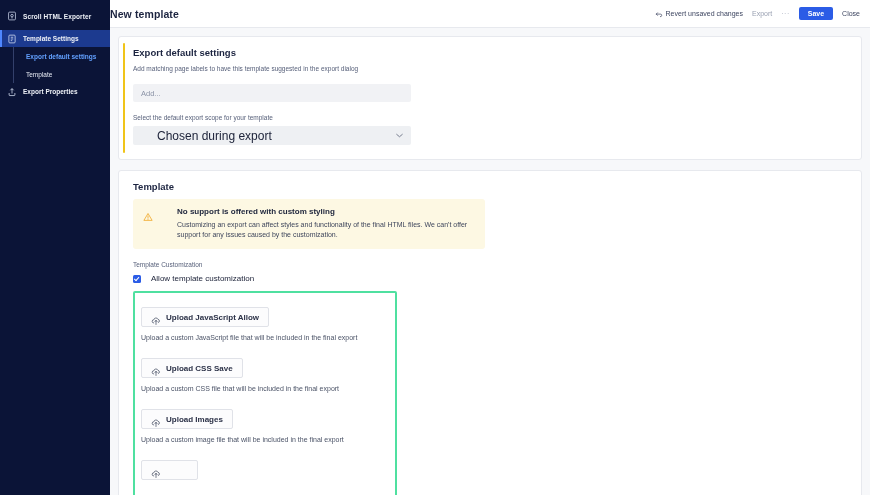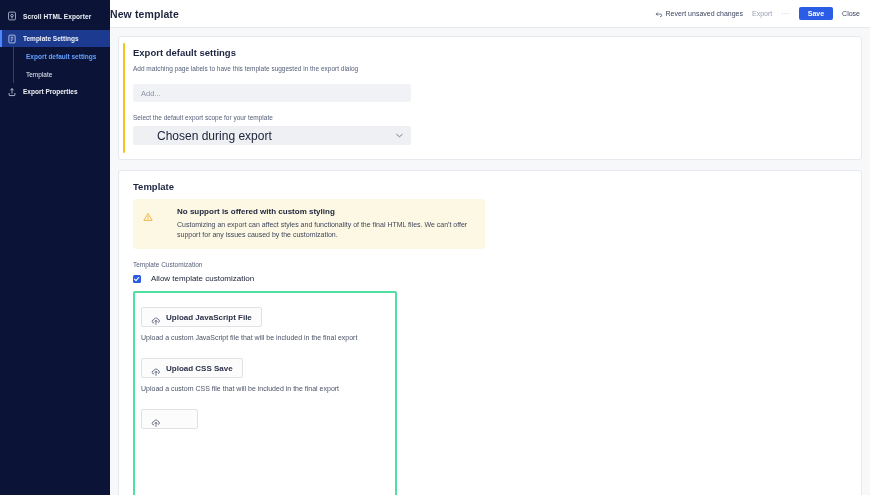--- a/index.html
+++ b/index.html
@@ -297,38 +297,50 @@
           <div class="upload-region">
 
             <div class="upload-block">
               <div class="upload-btn">
                 <span class="upload-ico">
                   <svg viewBox="0 0 16 16" fill="none" stroke="#4a5265" stroke-width="1.2" stroke-linecap="round" stroke-linejoin="round">
                     <path d="M4.3 11.2a2.6 2.6 0 0 1 .3-5.2 3.4 3.4 0 0 1 6.6-.5 2.5 2.5 0 0 1 .5 4.9"></path>
                     <path d="M8 13.6V7.2M8 7.2L6.2 9M8 7.2L9.8 9"></path>
                   </svg>
                 </span>
-                <span class="upload-label">Upload JavaScript File</span>
+                <span class="upload-label">Upload JavaScript Allow</span>
               </div>
               <div class="upload-desc">Upload a custom JavaScript file that will be included in the final export</div>
             </div>
 
             <div class="upload-block">
               <div class="upload-btn">
                 <span class="upload-ico">
                   <svg viewBox="0 0 16 16" fill="none" stroke="#4a5265" stroke-width="1.2" stroke-linecap="round" stroke-linejoin="round">
                     <path d="M4.3 11.2a2.6 2.6 0 0 1 .3-5.2 3.4 3.4 0 0 1 6.6-.5 2.5 2.5 0 0 1 .5 4.9"></path>
                     <path d="M8 13.6V7.2M8 7.2L6.2 9M8 7.2L9.8 9"></path>
                   </svg>
                 </span>
                 <span class="upload-label">Upload CSS Save</span>
               </div>
               <div class="upload-desc">Upload a custom CSS file that will be included in the final export</div>
             </div>
 
+            <div class="upload-block">
+              <div class="upload-btn">
+                <span class="upload-ico">
+                  <svg viewBox="0 0 16 16" fill="none" stroke="#4a5265" stroke-width="1.2" stroke-linecap="round" stroke-linejoin="round">
+                    <path d="M4.3 11.2a2.6 2.6 0 0 1 .3-5.2 3.4 3.4 0 0 1 6.6-.5 2.5 2.5 0 0 1 .5 4.9"></path>
+                    <path d="M8 13.6V7.2M8 7.2L6.2 9M8 7.2L9.8 9"></path>
+                  </svg>
+                </span>
+                <span class="upload-label">Upload Images</span>
+              </div>
+              <div class="upload-desc">Upload a custom image file that will be included in the final export</div>
+            </div>
 
             <div class="upload-block">
               <div class="upload-btn partial">
                 <span class="upload-ico">
                   <svg viewBox="0 0 16 16" fill="none" stroke="#4a5265" stroke-width="1.2" stroke-linecap="round" stroke-linejoin="round">
                     <path d="M4.3 11.2a2.6 2.6 0 0 1 .3-5.2 3.4 3.4 0 0 1 6.6-.5 2.5 2.5 0 0 1 .5 4.9"></path>
                     <path d="M8 13.6V7.2M8 7.2L6.2 9M8 7.2L9.8 9"></path>
                   </svg>
                 </span>
                 <span class="upload-label">&nbsp;&nbsp;&nbsp;&nbsp;&nbsp;&nbsp;&nbsp;&nbsp;&nbsp;&nbsp;</span>

